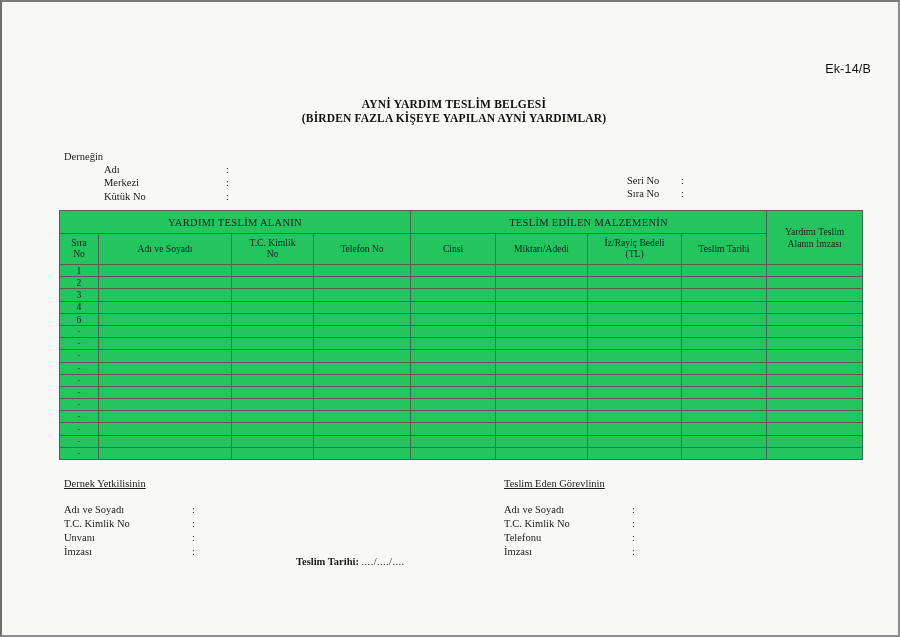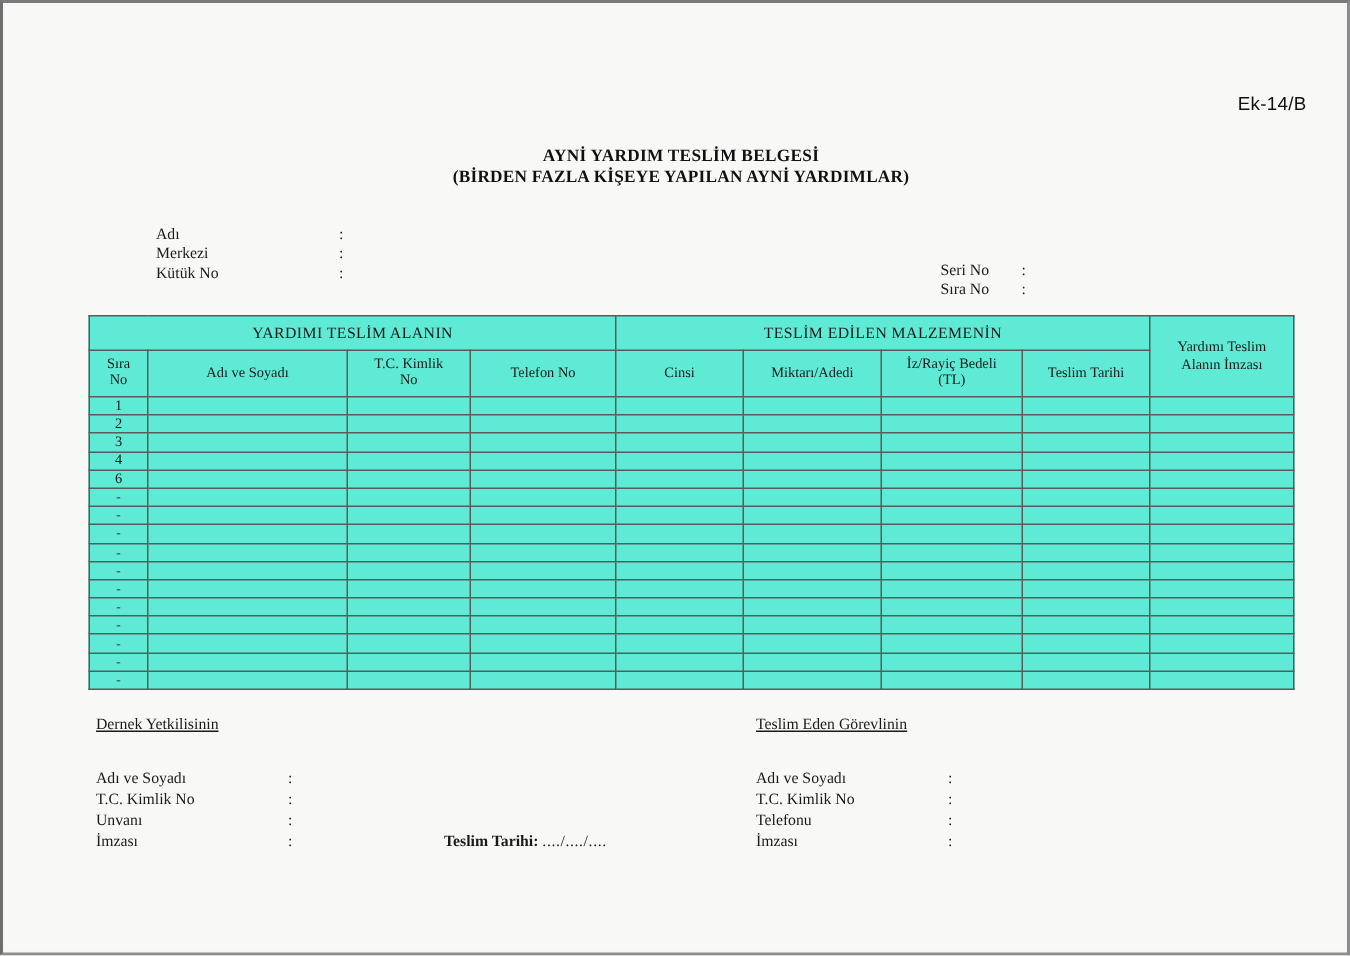--- a/index.html
+++ b/index.html
@@ -96,21 +96,21 @@
   .tbl-wrap {
     position: absolute;
     left: 55px;
     top: 206px;
     width: 763px;
   }
   table.form {
     border-collapse: collapse;
     width: 763px;
     table-layout: fixed;
-    background: #5eead4;
+    background: #22c55e;
   }
   table.form th,
   table.form td {
     border: 1px solid #5b5b5b;
     padding: 0;
     font-weight: normal;
     color: #1a1a1a;
   }
   th.grp {
     height: 22px;
@@ -160,21 +160,21 @@
     position: absolute;
     font-size: 10.5px;
     line-height: 14px;
     color: #1a1a1a;
   }
   .sig-left  { top: 473px; left: 60px;  width: 300px; }
   .sig-right { top: 473px; left: 500px; width: 300px; }
   .sig-title {
     font-weight: normal;
     text-decoration: underline;
-    margin-bottom: 22px;
+    margin-bottom: 12px;
     display: inline-block;
   }
   .sig-row {
     position: relative;
     height: 14px;
     white-space: nowrap;
   }
   .sig-row .colon {
     position: absolute;
     left: 128px;
@@ -204,20 +204,21 @@
  <div class="sheet">
 
   <div class="ek-label">Ek-14/B</div>
 
   <div class="title-block">
     <div class="title-main">AYNİ YARDIM TESLİM BELGESİ</div>
     <div class="title-sub">(BİRDEN FAZLA KİŞEYE YAPILAN AYNİ YARDIMLAR)</div>
   </div>
 
   <div class="meta meta-left">
+    <div class="meta-row meta-heading">Derneğin</div>
     <div class="meta-row">
       <span class="lbl">Adı</span>
       <span class="colon">:</span>
     </div>
     <div class="meta-row">
       <span class="lbl">Merkezi</span>
       <span class="colon">:</span>
     </div>
     <div class="meta-row">
       <span class="lbl">Kütük No</span>

